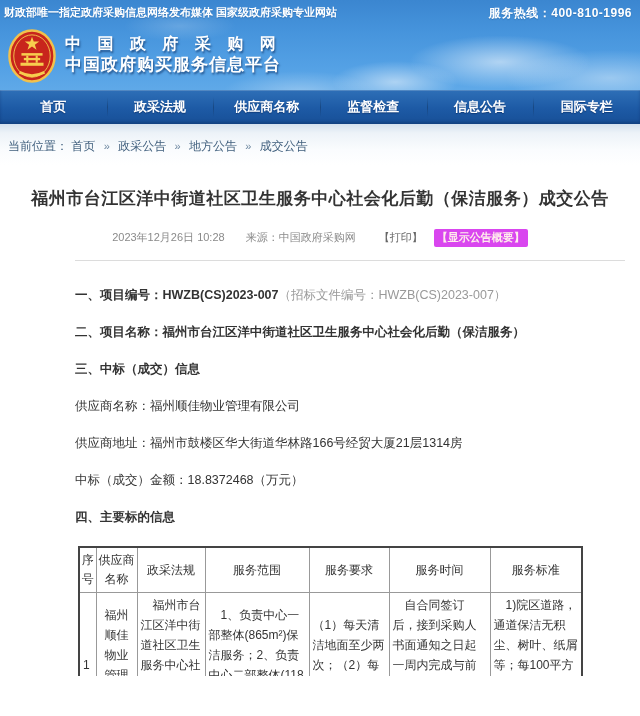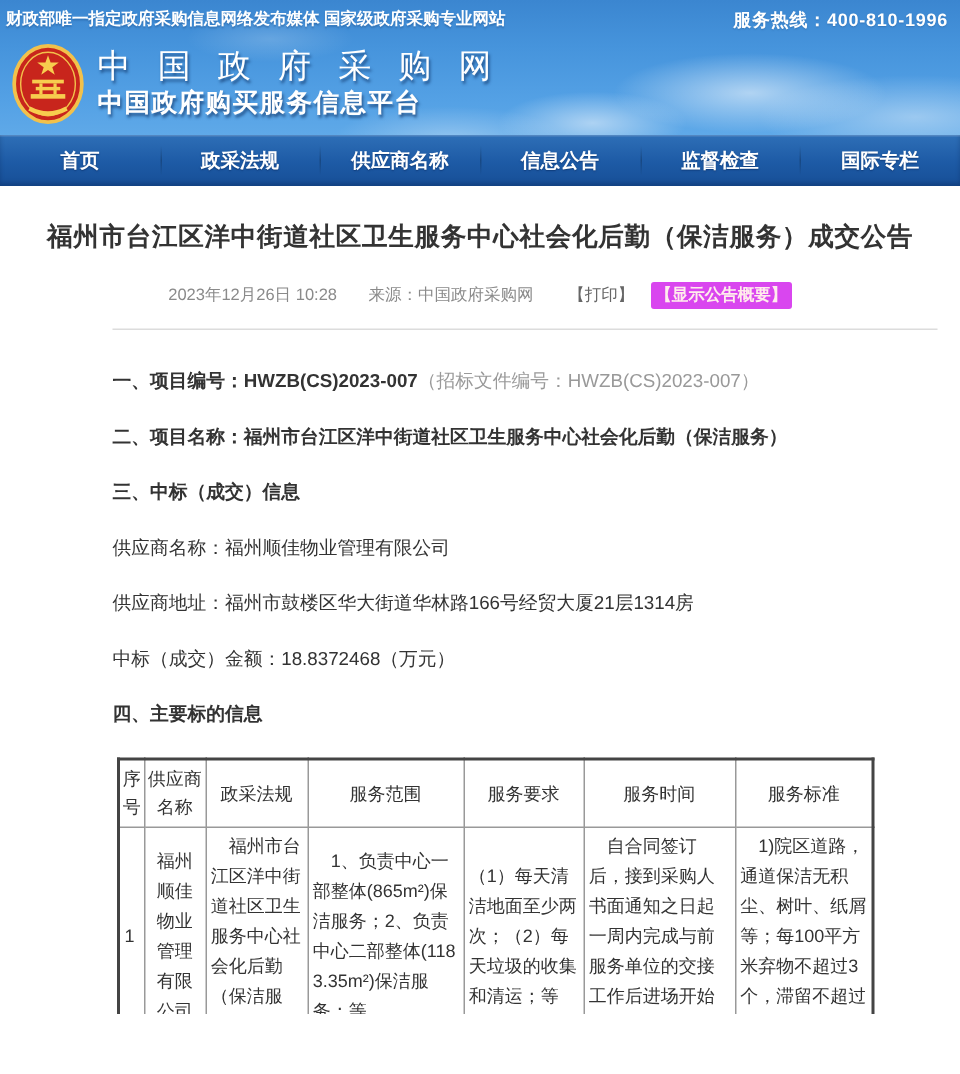--- a/index.html
+++ b/index.html
@@ -25,21 +25,21 @@
   .topbar {
     display: flex; justify-content: space-between; align-items: flex-start;
     padding: 5px 8px 0 4px; color: #fff; font-size: 11px; font-weight: bold;
     text-shadow: 0 1px 1px rgba(30,80,140,.4);
   }
   .topbar .hotline { font-size: 12px; letter-spacing: .5px; }
   .brand { position: absolute; left: 8px; top: 29px; display: flex; align-items: center; }
   .emblem { width: 48px; height: 54px; flex: 0 0 auto; }
   .brand-text { margin-left: 9px; color: #fff; }
   .site-name {
-    font-size: 22px; font-weight: normal; letter-spacing: 6px; line-height: 1.05;
+    font-size: 16px; font-weight: bold; letter-spacing: 6px; line-height: 1.05;
     text-shadow: 1px 2px 2px rgba(10,45,95,.65);
   }
   .subtitle {
     font-size: 17px; font-weight: bold; letter-spacing: 1px; margin-top: 1px;
     text-shadow: 1px 2px 2px rgba(10,45,95,.65);
   }
   .site-url {
     font-size: 13px; font-weight: bold; letter-spacing: 3px; text-align: center; margin-top: 1px;
     text-shadow: 1px 1px 1px rgba(10,45,95,.6);
   }
@@ -135,25 +135,37 @@
         <div class="site-name">中 国 政 府 采 购 网</div>
         <div class="subtitle">中国政府购买服务信息平台</div>
       </div>
     </div>
   </div>
 
   <div class="nav">
     <div class="nav-item">首页</div>
     <div class="nav-item">政采法规</div>
     <div class="nav-item">供应商名称</div>
+    <div class="nav-item">监督检查</div>
     <div class="nav-item">信息公告</div>
-    <div class="nav-item">监督检查</div>
     <div class="nav-item">国际专栏</div>
   </div>
 
+  <div class="breadcrumb-band">
+    <span class="breadcrumb">
+      <span>当前位置：</span>
+      <span class="crumb">首页</span>
+      <span class="sep">»</span>
+      <span class="crumb">政采公告</span>
+      <span class="sep">»</span>
+      <span class="crumb">地方公告</span>
+      <span class="sep">»</span>
+      <span class="crumb">成交公告</span>
+    </span>
+  </div>
 
   <div class="content">
     <div class="article-title">福州市台江区洋中街道社区卫生服务中心社会化后勤（保洁服务）成交公告</div>
 
     <div class="article-meta">
       <span>2023年12月26日 10:28</span>
       <span style="margin-left:18px;">来源：中国政府采购网</span>
       <span class="print">【打印】</span>
       <span class="summary-btn">【显示公告概要】</span>
     </div>

